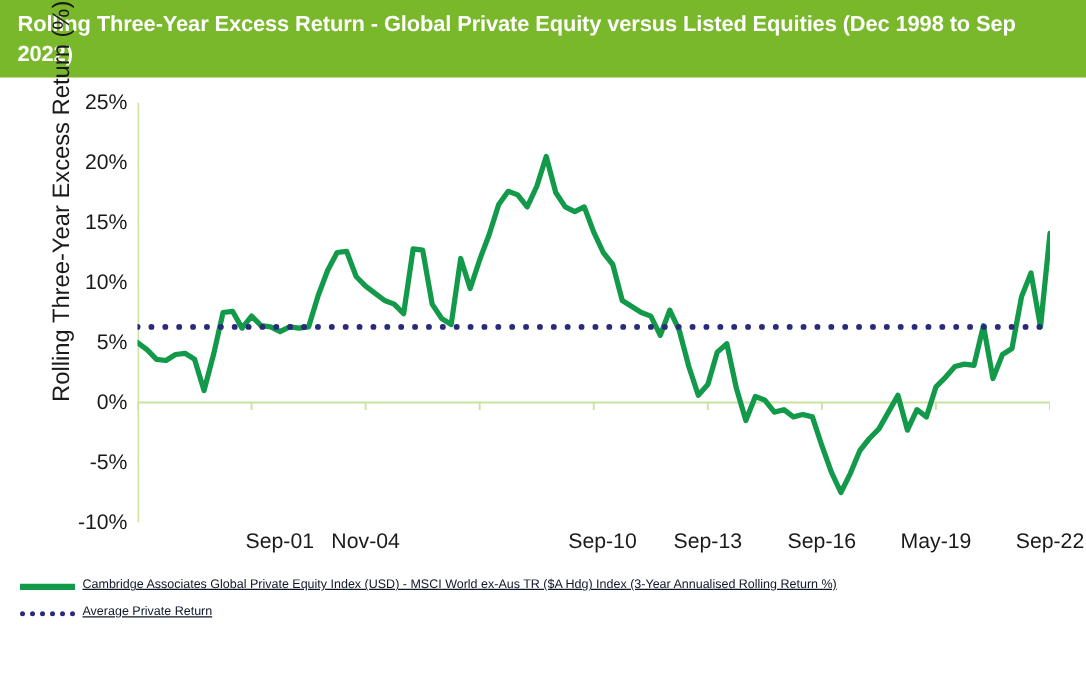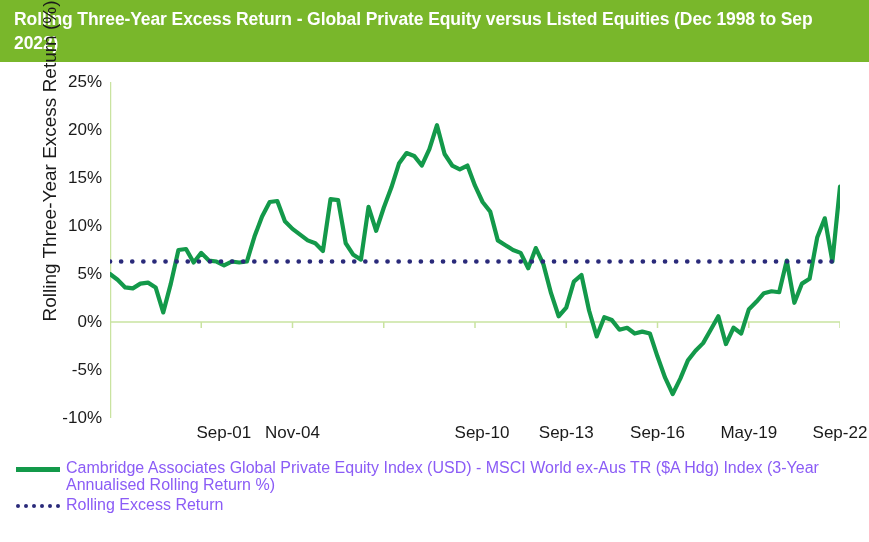--- a/index.html
+++ b/index.html
@@ -116,24 +116,25 @@
   }
   .legend-key {
     flex: 0 0 auto;
     width: 48px;
     height: 17px;
     position: relative;
     margin-right: 4px;
     margin-top: 2px;
   }
   .legend-label {
-    font-size: 16px;
-    color: #8b5cf6;
+    font-size: 10px;
+    color: #0f172a;
     line-height: 17px;
     max-width: 800px;
+    text-decoration: underline;
   }
   .legend-line-solid {
     position: absolute;
     left: 2px;
     top: 6px;
     width: 44px;
     height: 5px;
     background: #13994a;
   }
   .legend-dots {
@@ -223,17 +224,17 @@
       <span class="legend-key">
         <span class="legend-dots" id="legend-dots-holder">
             <span style="left: 0px;"></span>
             <span style="left: 8px;"></span>
             <span style="left: 16px;"></span>
             <span style="left: 24px;"></span>
             <span style="left: 32px;"></span>
             <span style="left: 40px;"></span>
           </span>
       </span>
-      <span class="legend-label">Rolling Excess Return</span>
+      <span class="legend-label">Average Private Return</span>
     </div>
   </div>
 
 </div>
 
 </body></html>

